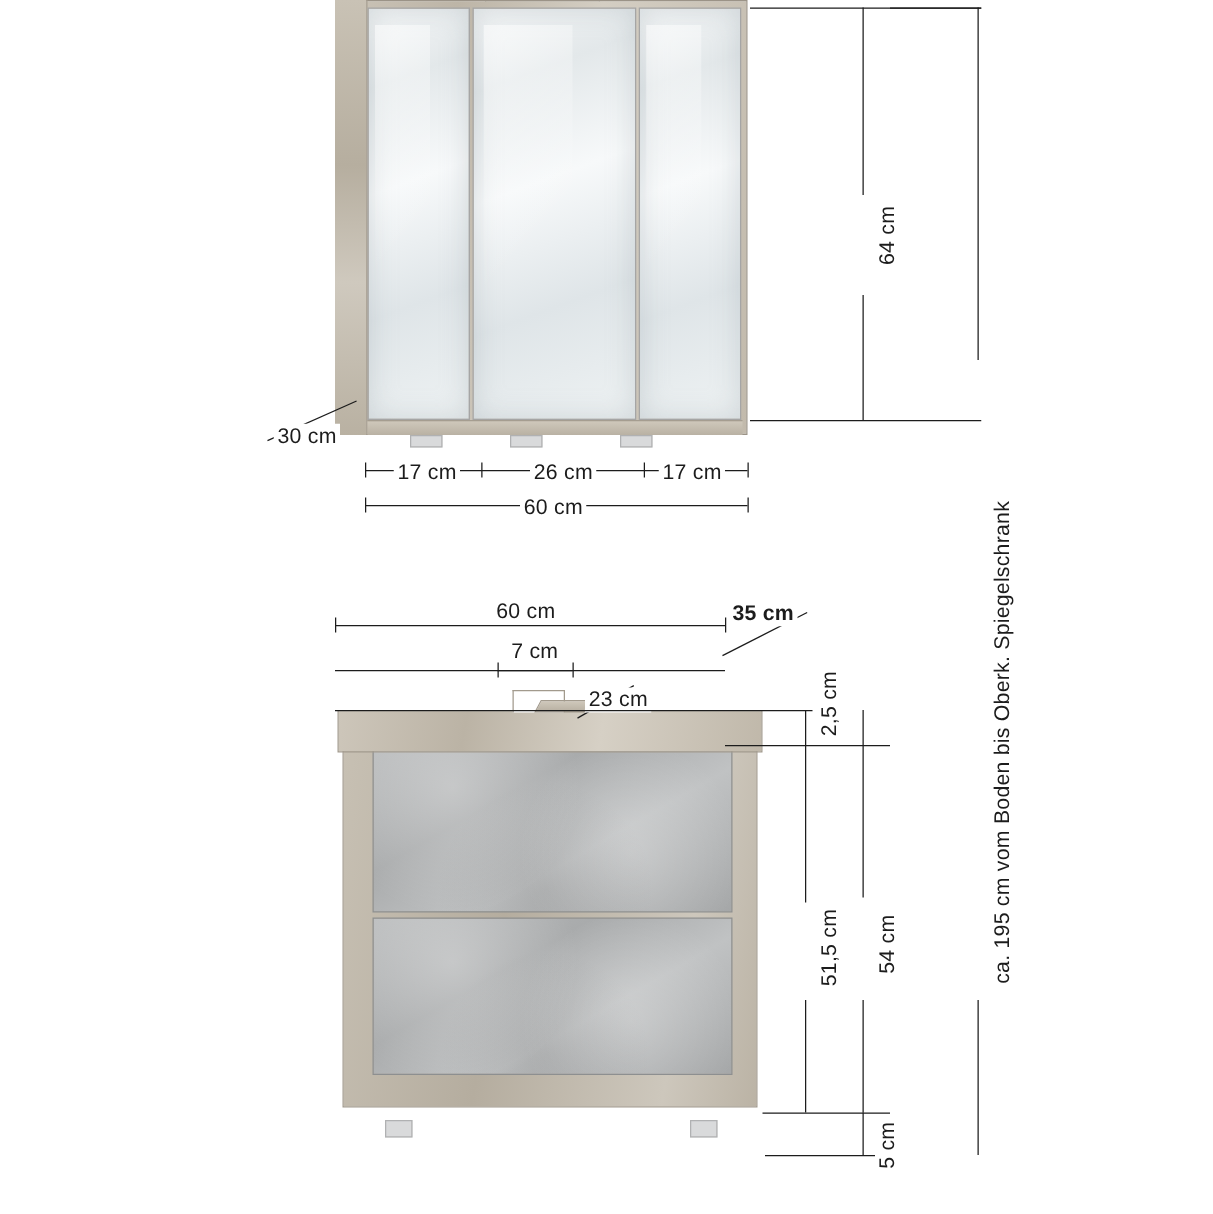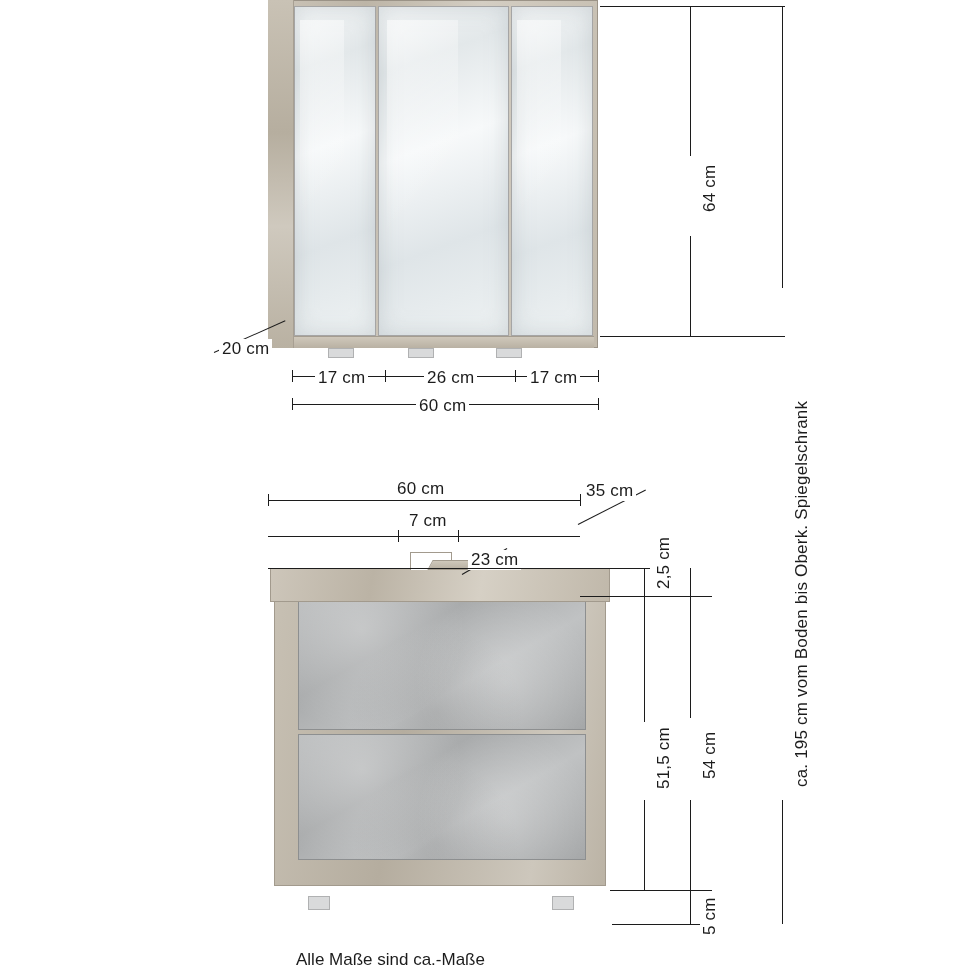--- a/index.html
+++ b/index.html
@@ -231,21 +231,21 @@
     <div class="cab-foot" style="left:228px;"></div>
   </div>
 
   <div class="line-h" style="left:600px; top:6px; width:185px;"></div>
   <div class="line-h" style="left:600px; top:336px; width:185px;"></div>
   <div class="line-v" style="left:690px; top:6px; height:150px;"></div>
   <div class="line-v" style="left:690px; top:236px; height:100px;"></div>
   <div class="dim vert" style="left:700px; top:215px; transform: rotate(-90deg);">64 cm</div>
 
   <div class="line-h" style="left:214px; top:352px; width:78px; transform:rotate(-24deg); transform-origin:left center;"></div>
-  <div class="dim" style="left:219px; top:339px;">20 cm</div>
+  <div class="dim" style="left:219px; top:339px;">30 cm</div>
 
   <div class="line-h" style="left:292px; top:376px; width:306px;"></div>
   <div class="line-v" style="left:292px; top:370px; height:12px;"></div>
   <div class="line-v" style="left:385px; top:370px; height:12px;"></div>
   <div class="line-v" style="left:515px; top:370px; height:12px;"></div>
   <div class="line-v" style="left:598px; top:370px; height:12px;"></div>
   <div class="dim" style="left:315px; top:368px;">17 cm</div>
   <div class="dim" style="left:424px; top:368px;text-align:right;">26 cm</div>
   <div class="dim" style="left:527px; top:368px;">17 cm</div>
 
@@ -265,21 +265,21 @@
     <div class="van-foot" style="left:38px;"></div>
     <div class="van-foot" style="left:282px;"></div>
   </div>
 
   <div class="line-h" style="left:268px; top:500px; width:312px;"></div>
   <div class="line-v" style="left:268px; top:494px; height:12px;"></div>
   <div class="line-v" style="left:580px; top:494px; height:12px;"></div>
   <div class="dim" style="left:394px; top:479px;">60 cm</div>
 
   <div class="line-h" style="left:578px; top:524px; width:76px; transform:rotate(-27deg); transform-origin:left center;"></div>
-  <div class="dim" style="left:583px; top:481px;">35 cm</div>
+  <div class="dim" style="left:583px; top:481px;font-weight:bold;">35 cm</div>
 
   <div class="line-h" style="left:268px; top:536px; width:312px;"></div>
   <div class="line-h" style="left:398px; top:536px; width:60px;"></div>
   <div class="line-v" style="left:398px; top:530px; height:12px;"></div>
   <div class="line-v" style="left:458px; top:530px; height:12px;"></div>
   <div class="dim" style="left:406px; top:511px;">7 cm</div>
 
   <div class="line-h" style="left:462px; top:574px; width:52px; transform:rotate(-30deg); transform-origin:left center;"></div>
   <div class="dim" style="left:468px; top:550px;">23 cm</div>
 
@@ -300,15 +300,14 @@
   <div class="dim vert" style="left:700px; top:782px; transform: rotate(-90deg);">54 cm</div>
 
   <div class="line-v" style="left:690px; top:890px; height:34px;"></div>
   <div class="dim vert" style="left:700px; top:938px; transform: rotate(-90deg);">5 cm</div>
 
   <div class="line-h" style="left:712px; top:6px; width:73px;"></div>
   <div class="line-v" style="left:782px; top:6px; height:282px;"></div>
   <div class="line-v" style="left:782px; top:800px; height:124px;"></div>
   <div class="dim vert" style="left:792px; top:790px; transform: rotate(-90deg);">ca. 195 cm vom Boden bis Oberk. Spiegelschrank</div>
 
-  <div class="caption" style="left:296px; top:950px;">Alle Maße sind ca.-Maße</div>
 
 </div>
 
 </body></html>

